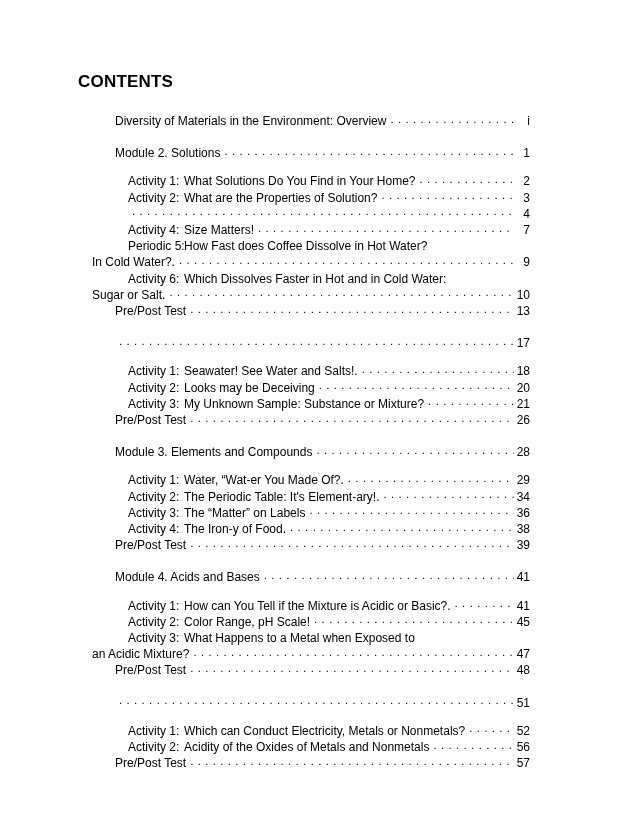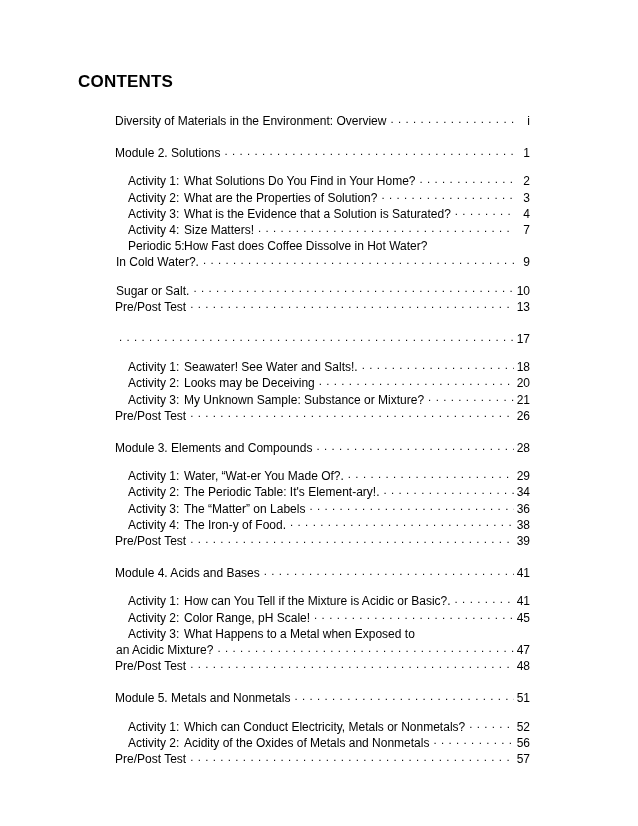--- a/index.html
+++ b/index.html
@@ -70,21 +70,21 @@
     flex: 0 0 auto;
     text-align: right;
     min-width: 14px;
   }
   
   .row.noleader .leader::before { content: ""; }
 
   
   .lvl-module { padding-left: 115px; }
   .lvl-activity { padding-left: 128px; }
-  .lvl-cont { padding-left: 116px; }
+  .lvl-cont { padding-left: 92px; }
 
   
   .act-key {
     display: inline-block;
     width: 56px;
   }
 
   .gap-lg { height: 16px; }
   .gap-md { height: 12px; }
 </style>
@@ -116,39 +116,39 @@
           <span class="label"><span class="act-key">Activity 1:</span><span>What Solutions Do You Find in Your Home?</span></span>
           <span class="leader"></span>
           <span class="pageno">2</span>
         </div>
         <div class="row lvl-activity">
           <span class="label"><span class="act-key">Activity 2:</span><span>What are the Properties of Solution?</span></span>
           <span class="leader"></span>
           <span class="pageno">3</span>
         </div>
         <div class="row lvl-activity">
-          <span class="label"><span class="act-key">Activity 3:</span><span>What is the Evidence that a Solution is Saturated?</span></span>
           <span class="leader"></span>
           <span class="pageno">4</span>
         </div>
         <div class="row lvl-activity">
           <span class="label"><span class="act-key">Activity 4:</span><span>Size Matters!</span></span>
           <span class="leader"></span>
           <span class="pageno">7</span>
         </div>
         <div class="row lvl-activity noleader">
           <span class="label"><span class="act-key">Periodic 5:</span><span>How Fast does Coffee Dissolve in Hot Water?</span></span>
           <span class="leader"></span>
         </div>
         <div class="row lvl-cont">
           <span class="label">In Cold Water?.</span>
           <span class="leader"></span>
           <span class="pageno">9</span>
         </div>
         <div class="row lvl-activity noleader">
+          <span class="label"><span class="act-key">Activity 6:</span><span>Which Dissolves Faster in Hot and in Cold Water:</span></span>
           <span class="leader"></span>
         </div>
         <div class="row lvl-cont">
           <span class="label">Sugar or Salt.</span>
           <span class="leader"></span>
           <span class="pageno">10</span>
         </div>
         <div class="row lvl-module">
           <span class="label"><span>Pre/Post Test</span></span>
           <span class="leader"></span>
@@ -238,21 +238,20 @@
           <span class="leader"></span>
           <span class="pageno">47</span>
         </div>
         <div class="row lvl-module">
           <span class="label"><span>Pre/Post Test</span></span>
           <span class="leader"></span>
           <span class="pageno">48</span>
         </div>
         <div class="gap-lg"></div>
         <div class="row lvl-module">
-          <span class="label">Module 5.  Metals and Nonmetals</span>
           <span class="leader"></span>
           <span class="pageno">51</span>
         </div>
         <div class="gap-md"></div>
         <div class="row lvl-activity">
           <span class="label"><span class="act-key">Activity 1:</span><span>Which can Conduct Electricity, Metals or Nonmetals?</span></span>
           <span class="leader"></span>
           <span class="pageno">52</span>
         </div>
         <div class="row lvl-activity">

